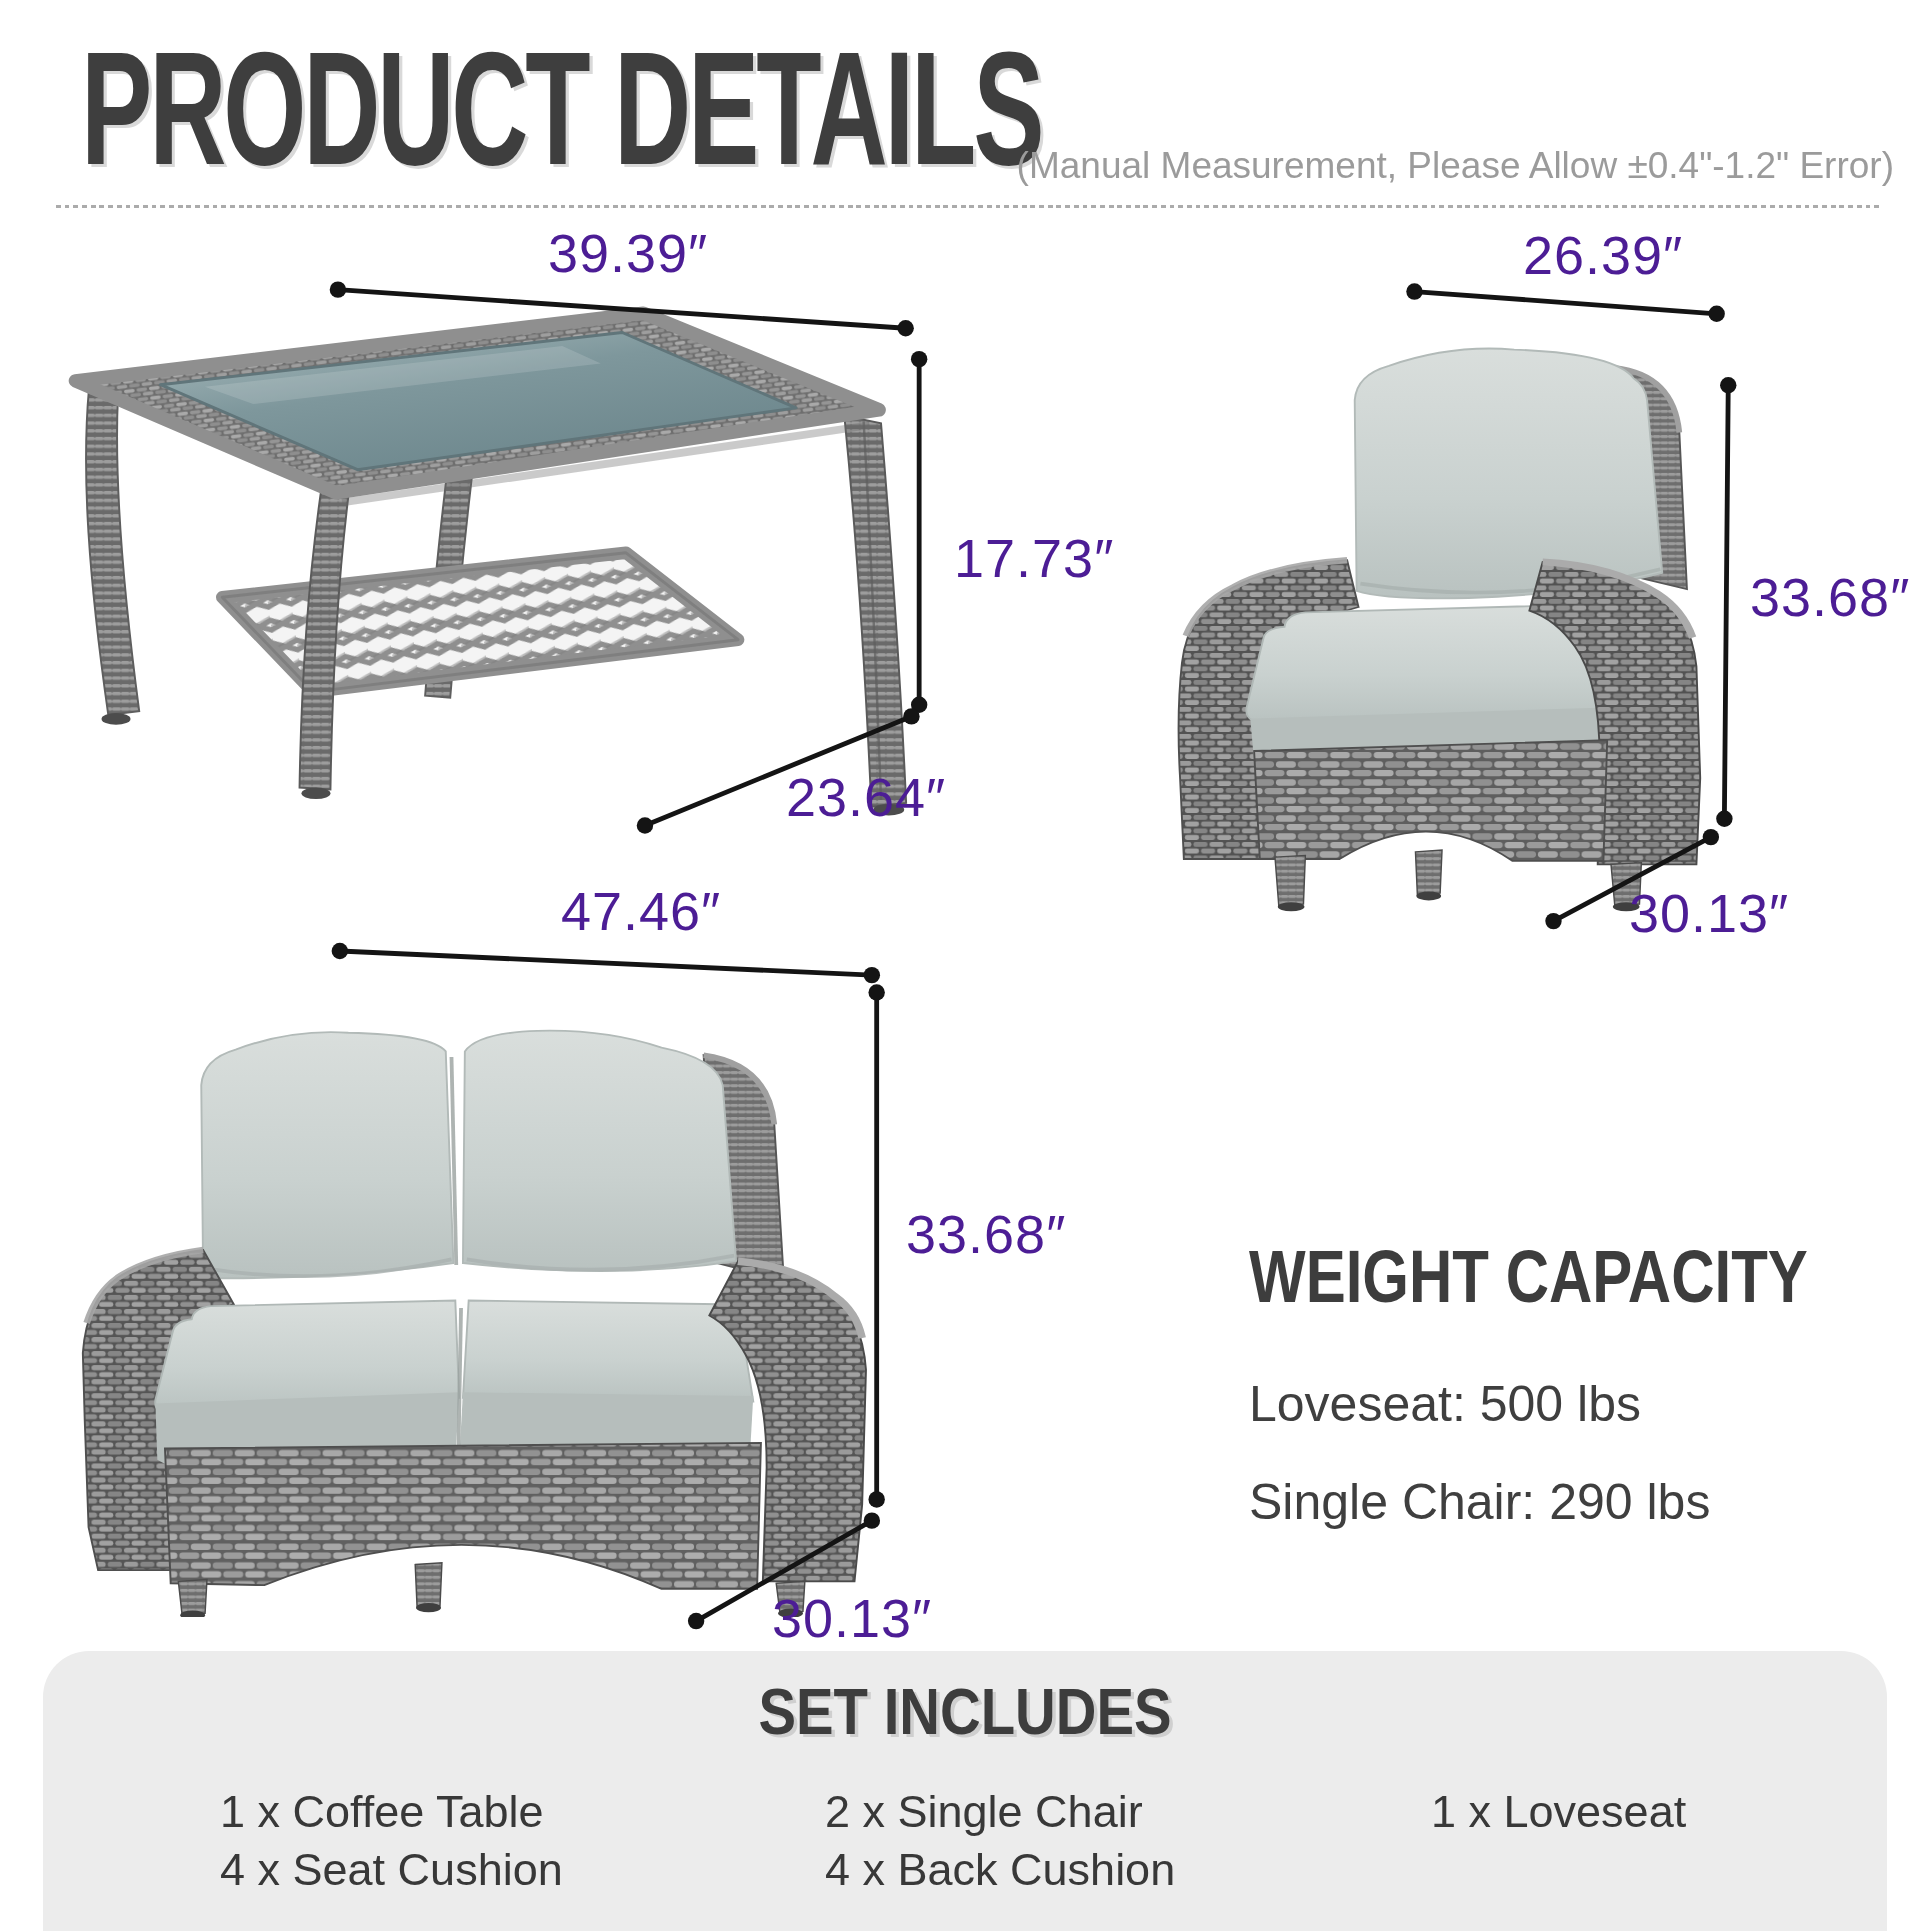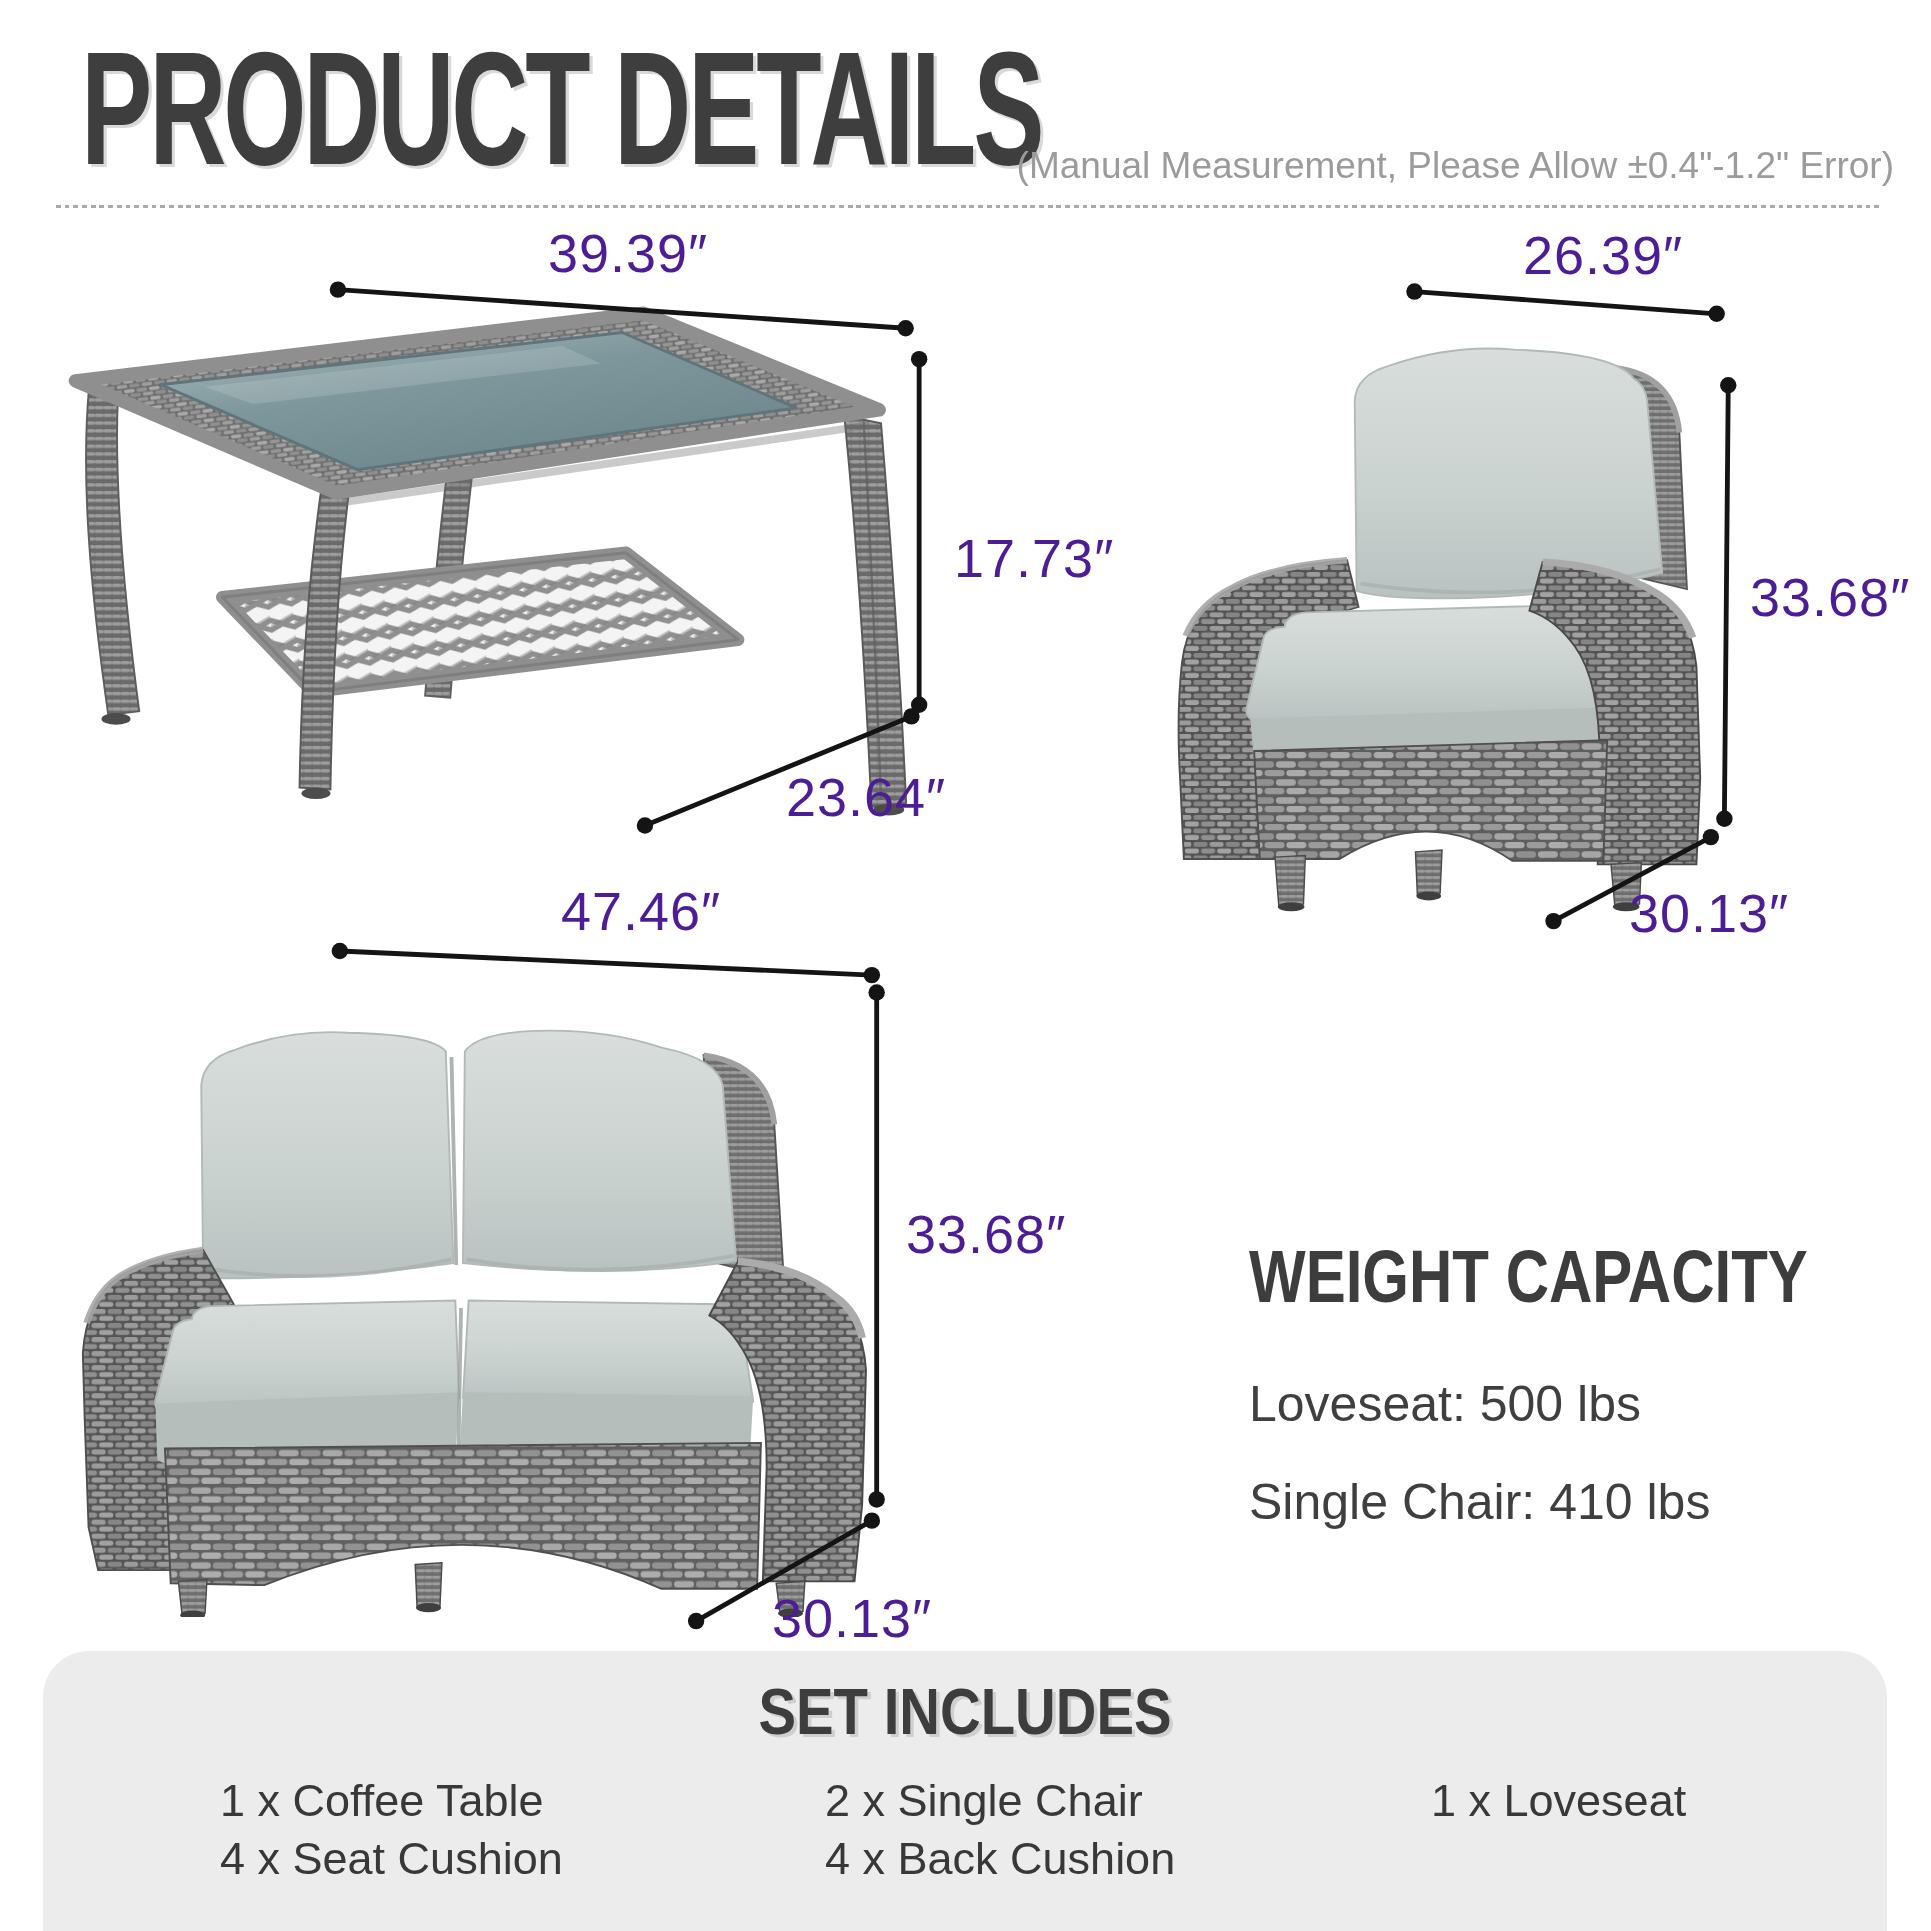--- a/index.html
+++ b/index.html
@@ -41,21 +41,21 @@
   .panel{
     position:absolute;left:43px;top:1651px;width:1844px;height:284px;
     background:#ececec;border-radius:46px 46px 0 0;
   }
   .si-title{
     position:absolute;left:50%;top:29px;transform:translateX(-50%) scaleX(0.88);
     font-size:64px;font-weight:bold;color:#3d3d3d;white-space:nowrap;line-height:1;
     text-shadow:3.9px 2.9px 0 rgba(120,120,120,0.25);
   }
   .si-item{
-    position:absolute;font-size:45px;color:#383838;white-space:nowrap;line-height:1;
+    position:absolute;font-size:45px;color:#383838;white-space:nowrap;line-height:1;margin-top:11px;
   }
   .si-c1{left:177px;} .si-c2{left:782px;} .si-c3{left:1388px;}
   .si-r1{top:127px;} .si-r2{top:185px;}
 </style>
 </head>
 <body>
 
 <div class="canvas">
 
   <div class="page-title">
@@ -279,21 +279,21 @@
   <div class="dim-label ctr" style="left:1603px;top:228px;">26.39″</div>
   <div class="dim-label" style="left:1750px;top:570px;">33.68″</div>
   <div class="dim-label ctr" style="left:1709px;top:886px;">30.13″</div>
 
   <div class="dim-label ctr" style="left:641px;top:884px;">47.46″</div>
   <div class="dim-label" style="left:906px;top:1207px;">33.68″</div>
   <div class="dim-label ctr" style="left:852px;top:1591px;">30.13″</div>
 
   <div class="wc-title">WEIGHT CAPACITY</div>
   <div class="wc-row1">Loveseat: 500 lbs</div>
-  <div class="wc-row2">Single Chair: 410 lbs</div>
+  <div class="wc-row2">Single Chair: 290 lbs</div>
 
   <div class="panel">
     <div class="si-title">SET INCLUDES</div>
     <div class="si-item si-c1 si-r1">1 x Coffee Table</div>
     <div class="si-item si-c2 si-r1">2 x Single Chair</div>
     <div class="si-item si-c3 si-r1">1 x Loveseat</div>
     <div class="si-item si-c1 si-r2">4 x Seat Cushion</div>
     <div class="si-item si-c2 si-r2">4 x Back Cushion</div>
   </div>
 

